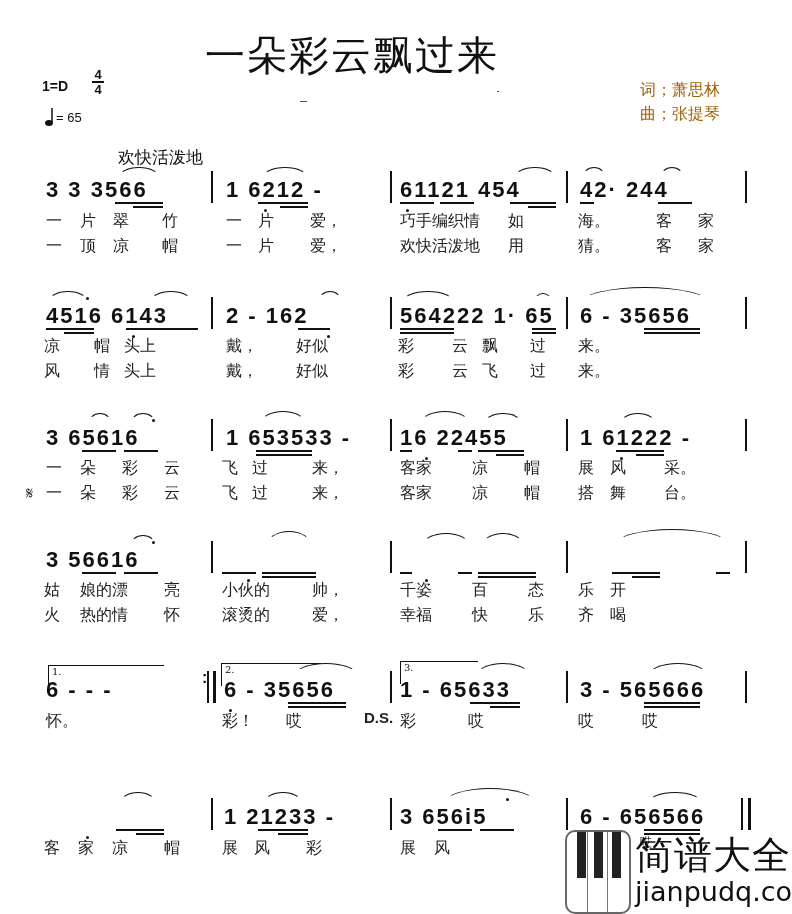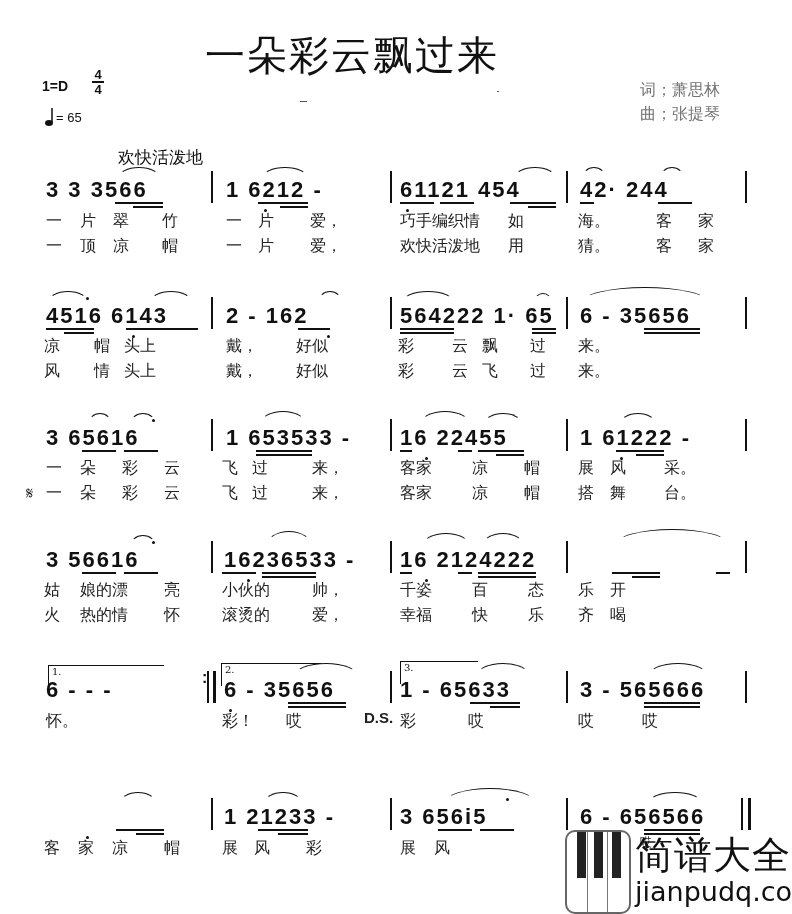--- a/index.html
+++ b/index.html
@@ -4,21 +4,21 @@
 <style>
   html, body { margin:0; padding:0; background:#ffffff; }
   body { width:792px; height:914px; position:relative; overflow:hidden;
          font-family:"DejaVu Sans", sans-serif; color:#111; }
   .abs { position:absolute; }
   .title { left:205px; top:28px; font-family:"DejaVu Serif", serif; font-size:40px; letter-spacing:2px; color:#111; white-space:nowrap; }
   .key { left:42px; top:78px; font-family:"Liberation Sans", sans-serif; font-size:14px; font-weight:bold; }
   .timesig { left:91px; top:68px; width:14px; text-align:center; font-family:"Liberation Sans", sans-serif; font-weight:bold; font-size:13px; line-height:13px; }
   .timesig .bar { border-top:2px solid #111; margin:0 1px; }
   .tempo { left:44px; top:107px; font-family:"Liberation Sans", sans-serif; font-size:13px; display:flex; align-items:center; gap:2px; }
-  .credits { left:640px; top:78px; font-family:"DejaVu Serif", serif; font-size:16px; line-height:24px; color:#737373; }
+  .credits { left:640px; top:78px; font-family:"DejaVu Serif", serif; font-size:16px; line-height:24px; color:#a16207; }
   .expr { left:118px; top:146px; font-family:Liberation Serif, serif; font-size:17px; }
   .dash-mark { position:absolute; height:1px; background:#555; }
   .line-notes { position:absolute; left:0; width:792px; height:40px; font-family:"Liberation Sans", sans-serif; font-weight:bold; font-size:22px; }
   .n { position:absolute; top:0; white-space:nowrap; letter-spacing:2px; }
   .ul { position:absolute; height:0; border-top:2px solid #111; }
   .bl { position:absolute; width:2px; height:32px; background:#111; top:-6px; }
   .slur { position:absolute; border:1.5px solid #111; border-bottom:none; border-left-color:transparent; border-right-color:transparent; border-radius:50% 50% 0 0 / 100% 100% 0 0; }
   .dot { position:absolute; width:3px; height:3px; border-radius:50%; background:#111; }
   .lyr { position:absolute; left:0; width:792px; height:20px; font-family:"DejaVu Sans", sans-serif; font-size:16px; color:#222; }
   .ly { position:absolute; top:0; white-space:nowrap; }
@@ -222,23 +222,21 @@
   <span class="ly" style="left:472px;">凉</span>
   <span class="ly" style="left:524px;">帽</span>
   <span class="ly" style="left:578px;">搭</span>
   <span class="ly" style="left:610px;">舞</span>
   <span class="ly" style="left:664px;">台。</span>
 </div>
 
 <div class="line-notes" style="top:547px;">
   <span class="n" style="left:46px;">3 56616</span>
   <div class="bl" style="left:211px;"></div>
-  <span class="n" style="left:224px;">16236533 -</span>
-  <div class="bl" style="left:390px;"></div>
-  <span class="n" style="left:400px;">16 2124222</span>
+  <div class="bl" style="left:390px;"></div>
   <div class="bl" style="left:566px;"></div>
   <div class="bl" style="left:745px;"></div>
   <div class="ul" style="left:82px;top:25px;width:34px;"></div>
   <div class="ul" style="left:124px;top:25px;width:34px;"></div>
   <div class="ul" style="left:222px;top:25px;width:34px;"></div>
   <div class="ul" style="left:262px;top:25px;width:54px;"></div>
   <div class="ul" style="left:262px;top:29px;width:54px;"></div>
   <div class="ul" style="left:400px;top:25px;width:12px;"></div>
   <div class="ul" style="left:458px;top:25px;width:14px;"></div>
   <div class="ul" style="left:478px;top:25px;width:58px;"></div>

